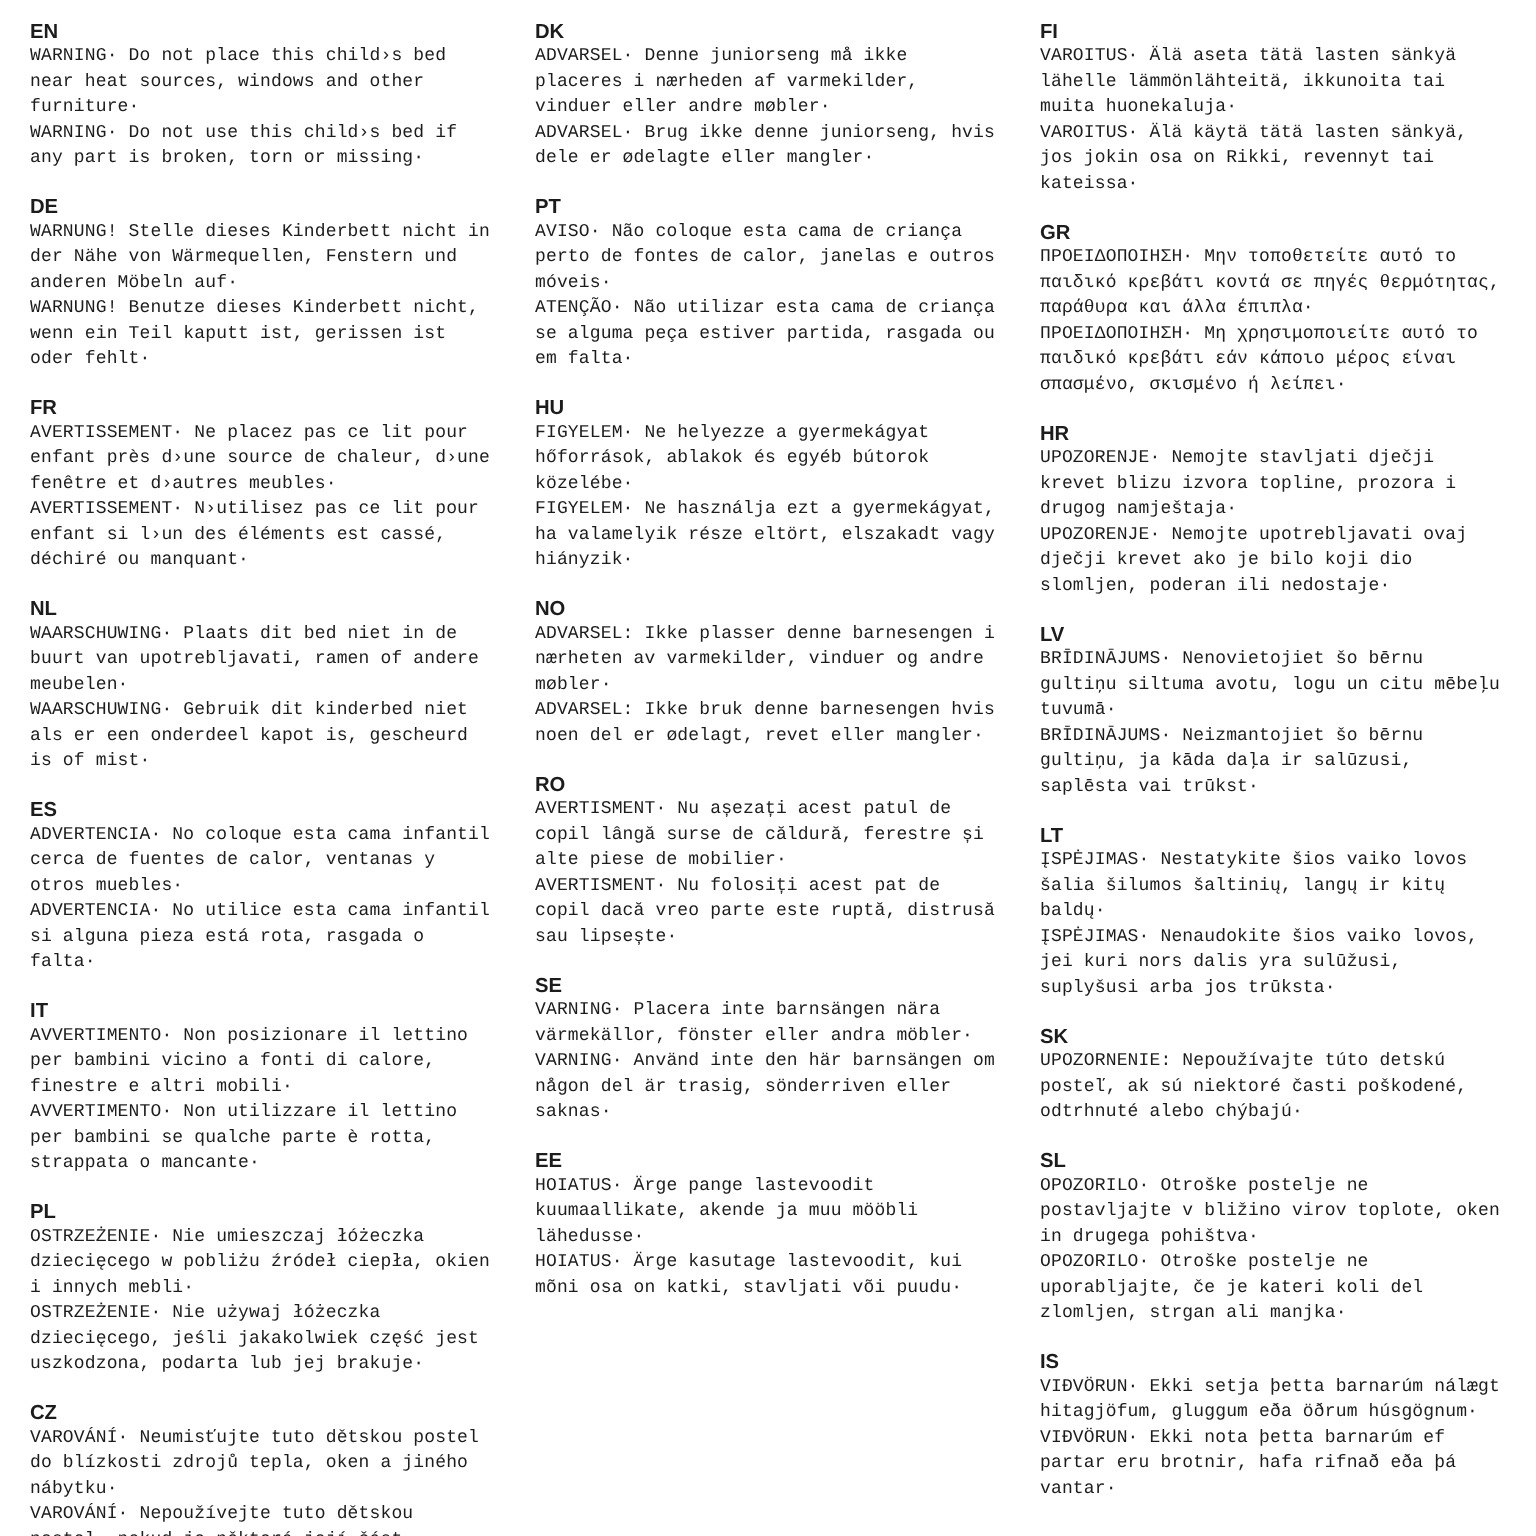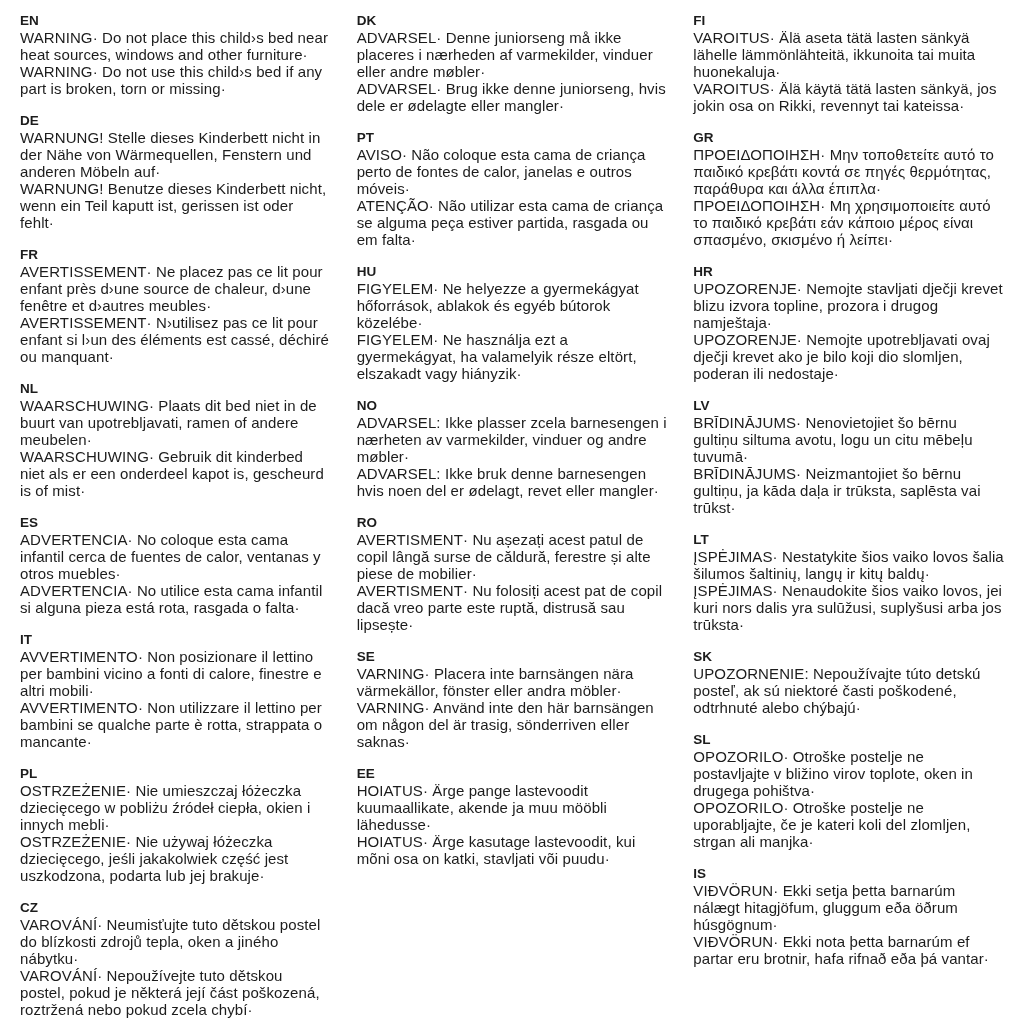--- a/index.html
+++ b/index.html
@@ -32,24 +32,25 @@
   .section {
     margin: 0 0 15px 0;
   }
   .lang-code {
     font-weight: bold;
     font-size: 13.5px;
     line-height: 17px;
     margin: 0;
   }
   .para {
-    font-size: 15px;
+    font-size: 12px;
     line-height: 17px;
     margin: 0;
     letter-spacing: 0.1px;
+    font-family: Liberation Mono, monospace;
   }
 </style>
 </head>
 <body>
 
 <div class="page" id="page-root">
     <div class="column">
       <div class="section">
         <div class="lang-code">EN</div>
         <p class="para">WARNING· Do not place this child›s bed near heat sources, windows and other furniture·</p>
@@ -102,21 +103,21 @@
         <p class="para">AVISO· Não coloque esta cama de criança perto de fontes de calor, janelas e outros móveis·</p>
         <p class="para">ATENÇÃO· Não utilizar esta cama de criança se alguma peça estiver partida, rasgada ou em falta·</p>
       </div>
       <div class="section">
         <div class="lang-code">HU</div>
         <p class="para">FIGYELEM· Ne helyezze a gyermekágyat hőforrások, ablakok és egyéb bútorok közelébe·</p>
         <p class="para">FIGYELEM· Ne használja ezt a gyermekágyat, ha valamelyik része eltört, elszakadt vagy hiányzik·</p>
       </div>
       <div class="section">
         <div class="lang-code">NO</div>
-        <p class="para">ADVARSEL: Ikke plasser zcela barnesengen i nærheten av varmekilder, vinduer og andre møbler·</p>
+        <p class="para">ADVARSEL: Ikke plasser denne barnesengen i nærheten av varmekilder, vinduer og andre møbler·</p>
         <p class="para">ADVARSEL: Ikke bruk denne barnesengen hvis noen del er ødelagt, revet eller mangler·</p>
       </div>
       <div class="section">
         <div class="lang-code">RO</div>
         <p class="para">AVERTISMENT· Nu așezați acest patul de copil lângă surse de căldură, ferestre și alte piese de mobilier·</p>
         <p class="para">AVERTISMENT· Nu folosiți acest pat de copil dacă vreo parte este ruptă, distrusă sau lipsește·</p>
       </div>
       <div class="section">
         <div class="lang-code">SE</div>
         <p class="para">VARNING· Placera inte barnsängen nära värmekällor, fönster eller andra möbler·</p>
@@ -140,21 +141,21 @@
         <p class="para">ΠΡΟΕΙΔΟΠΟΙΗΣΗ· Μη χρησιμοποιείτε αυτό το παιδικό κρεβάτι εάν κάποιο μέρος είναι σπασμένο, σκισμένο ή λείπει·</p>
       </div>
       <div class="section">
         <div class="lang-code">HR</div>
         <p class="para">UPOZORENJE· Nemojte stavljati dječji krevet blizu izvora topline, prozora i drugog namještaja·</p>
         <p class="para">UPOZORENJE· Nemojte upotrebljavati ovaj dječji krevet ako je bilo koji dio slomljen, poderan ili nedostaje·</p>
       </div>
       <div class="section">
         <div class="lang-code">LV</div>
         <p class="para">BRĪDINĀJUMS· Nenovietojiet šo bērnu gultiņu siltuma avotu, logu un citu mēbeļu tuvumā·</p>
-        <p class="para">BRĪDINĀJUMS· Neizmantojiet šo bērnu gultiņu, ja kāda daļa ir trūksta, saplēsta vai trūkst·</p>
+        <p class="para">BRĪDINĀJUMS· Neizmantojiet šo bērnu gultiņu, ja kāda daļa ir salūzusi, saplēsta vai trūkst·</p>
       </div>
       <div class="section">
         <div class="lang-code">LT</div>
         <p class="para">ĮSPĖJIMAS· Nestatykite šios vaiko lovos šalia šilumos šaltinių, langų ir kitų baldų·</p>
         <p class="para">ĮSPĖJIMAS· Nenaudokite šios vaiko lovos, jei kuri nors dalis yra sulūžusi, suplyšusi arba jos trūksta·</p>
       </div>
       <div class="section">
         <div class="lang-code">SK</div>
         <p class="para">UPOZORNENIE: Nepoužívajte túto detskú posteľ, ak sú niektoré časti poškodené, odtrhnuté alebo chýbajú·</p>
       </div>

